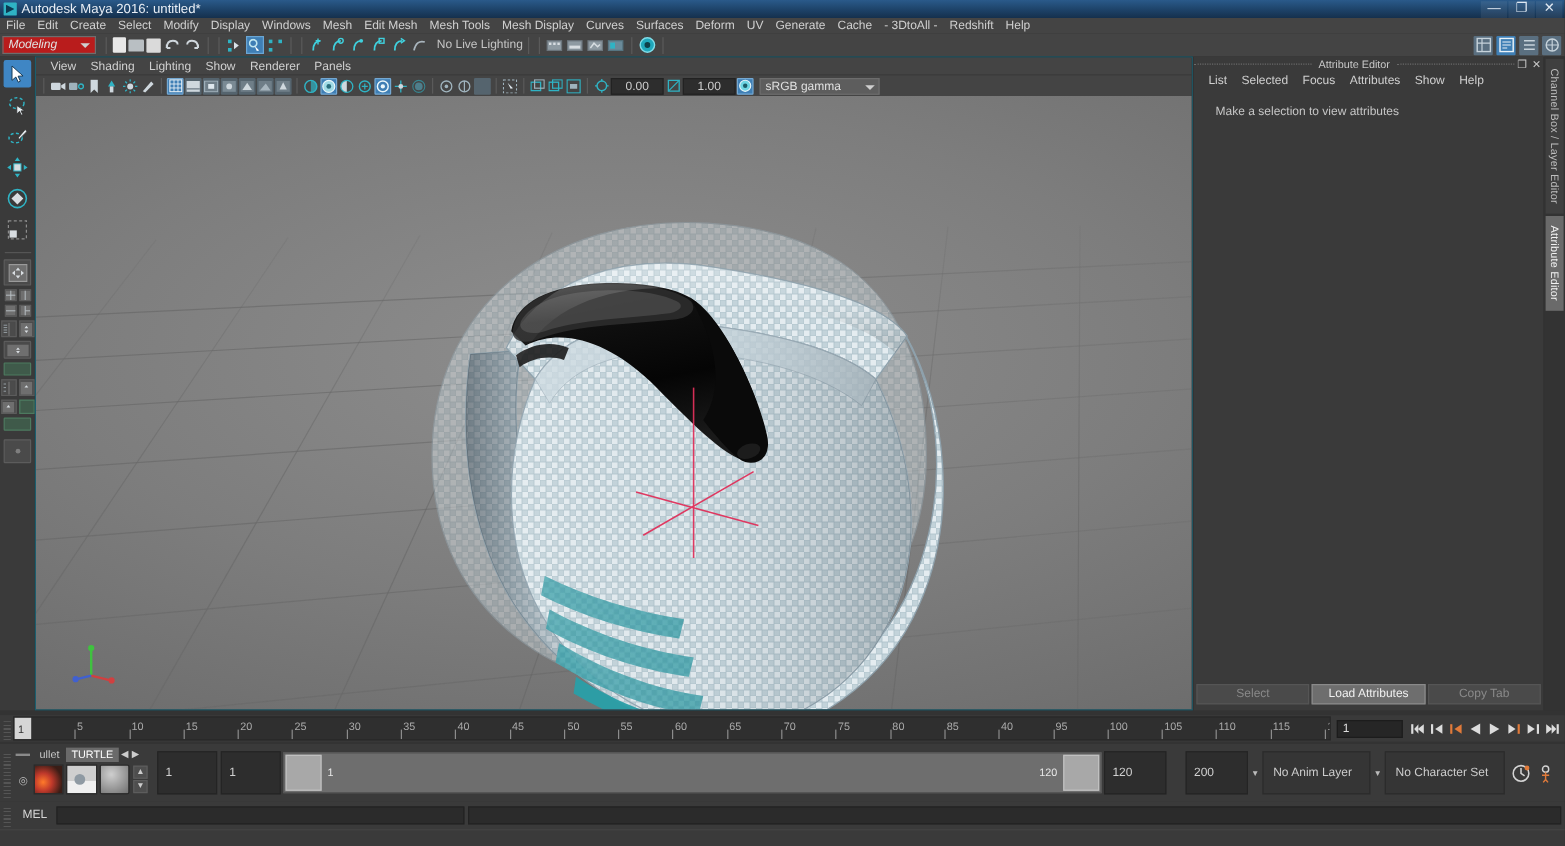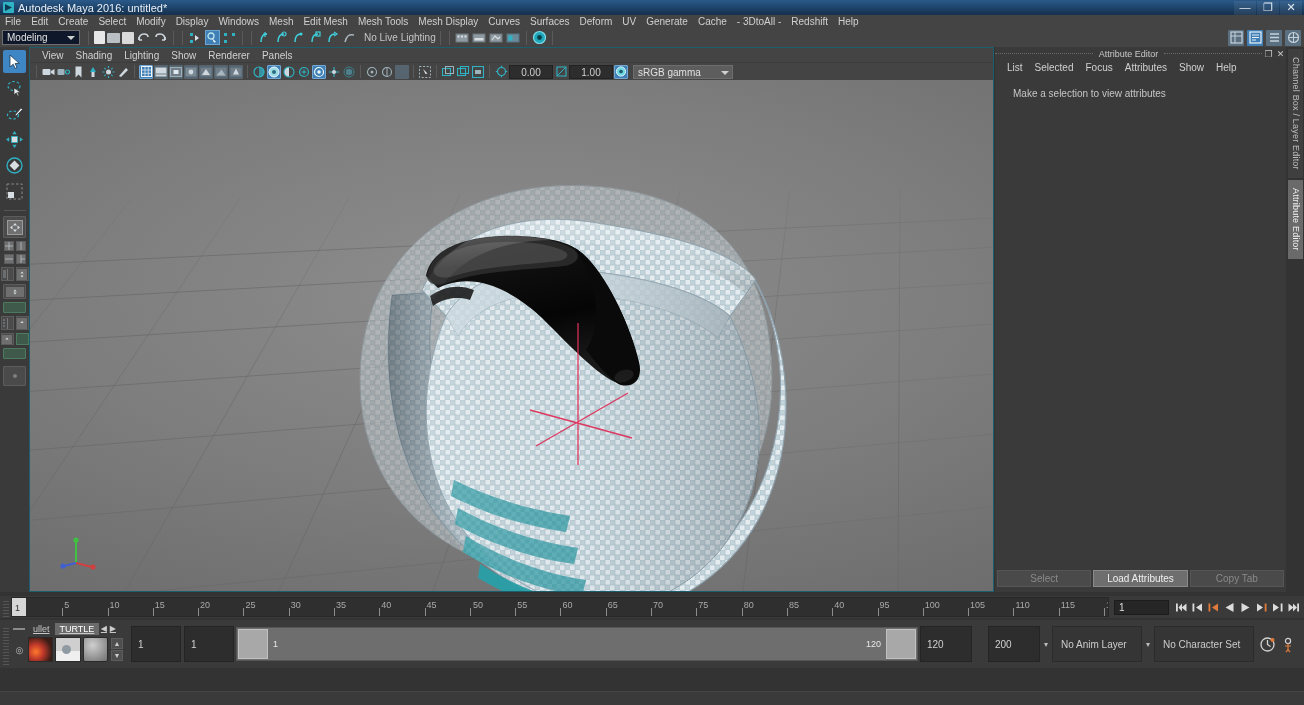--- a/index.html
+++ b/index.html
@@ -46,23 +46,23 @@
     padding: 0 5px; height:13px; line-height:13px;
     font-size: 10px; color:#d0d0d0; white-space:nowrap; cursor:default;
   }
 
   
   .toolbar {
     position:absolute; left:0; top:28px; width:1304px; height:19px;
     background:#444444; display:flex; align-items:center; padding-left:2px;
   }
   .mode-select {
-    width: 78px; height:15px; background:#0f172a; border:1px solid #6d6d6d;
+    width: 78px; height:15px; background:#b91c1c; border:1px solid #6d6d6d;
     font-size:10px; color:#e0e0e0; display:flex; align-items:center;
-    padding-left:4px; position:relative; margin-right:4px;
+    padding-left:4px; position:relative; margin-right:4px;font-style:italic;
   }
   .mode-select .caret {
     position:absolute; right:4px; top:5px;
     border-left:4px solid transparent; border-right:4px solid transparent;
     border-top:4px solid #cfcfcf;
   }
   .tb-sep { width:1px; height:14px; background:#5a5a5a; margin:0 4px; }
   .tb-ico {
     width:15px; height:15px; margin:0 1px; position:relative;
     display:flex; align-items:center; justify-content:center;
@@ -228,21 +228,21 @@
 
   
   .rangerow {
     position:absolute; left:0; top:620px; width:1304px; height:48px;
     background:#3a3a3a; display:flex; align-items:center;
   }
   .rr-grip { width:11px; height:44px;
     background-image: repeating-linear-gradient(to bottom, #555 0 1px, transparent 1px 3px);
     background-size:6px 100%; background-repeat:no-repeat; background-position:3px 6px; }
   .shelf-box { width:110px; height:44px; position:relative; margin-left:2px; }
-  .shelf-tabs { display:flex; align-items:center; height:13px;text-decoration:underline; }
+  .shelf-tabs { display:flex; align-items:center; height:13px; }
   .shelf-tab {
     font-size:9px; padding:1px 5px; color:#c9c9c9;
   }
   .shelf-tab.active { background:#6a6a6a; color:#fff;text-align:right; }
   .shelf-arrow { width:9px; height:11px; display:flex; align-items:center; justify-content:center; color:#ccc; font-size:8px;}
   .shelf-icons { display:flex; align-items:center; gap:2px; margin-top:2px; }
   .shelf-ic { width:26px; height:25px; border:1px solid #2a2a2a; }
   .shelf-ic.a { background: radial-gradient(circle at 30% 60%, #ff7a2a 0%, #c0392b 35%, #3a1d16 75%); }
   .shelf-ic.b { background: linear-gradient(to bottom,#cfcfcf 0%, #cfcfcf 55%, #efefef 55%, #efefef 100%); position:relative; }
   .shelf-ic.b::after{content:'';position:absolute;left:6px;top:7px;width:9px;height:9px;border-radius:50%;background:#8f9aa3;}
@@ -1183,15 +1183,21 @@
         </svg>
     </div>
     <div class="rr-ico" style="margin-right:4px;">
       <svg width="17" height="17" viewBox="0 0 17 17">
           <circle cx="6" cy="5" r="2.6" fill="none" stroke="#d3d3d3" stroke-width="1.2"></circle>
           <path d="M6 7.6 v6 M3 10 h6 M6 13.6 l-2 2.4 M6 13.6 l2 2.4" stroke="#e07a3a" stroke-width="1.2" fill="none"></path>
         </svg>
     </div>
   </div>
 
+  <div class="cmdrow">
+    <div class="cmd-grip"></div>
+    <div class="cmd-label">MEL</div>
+    <div class="cmd-input"></div>
+    <div class="cmd-output"></div>
+  </div>
 
   <div class="statusbar"></div>
 </div>
 
 </body></html>

